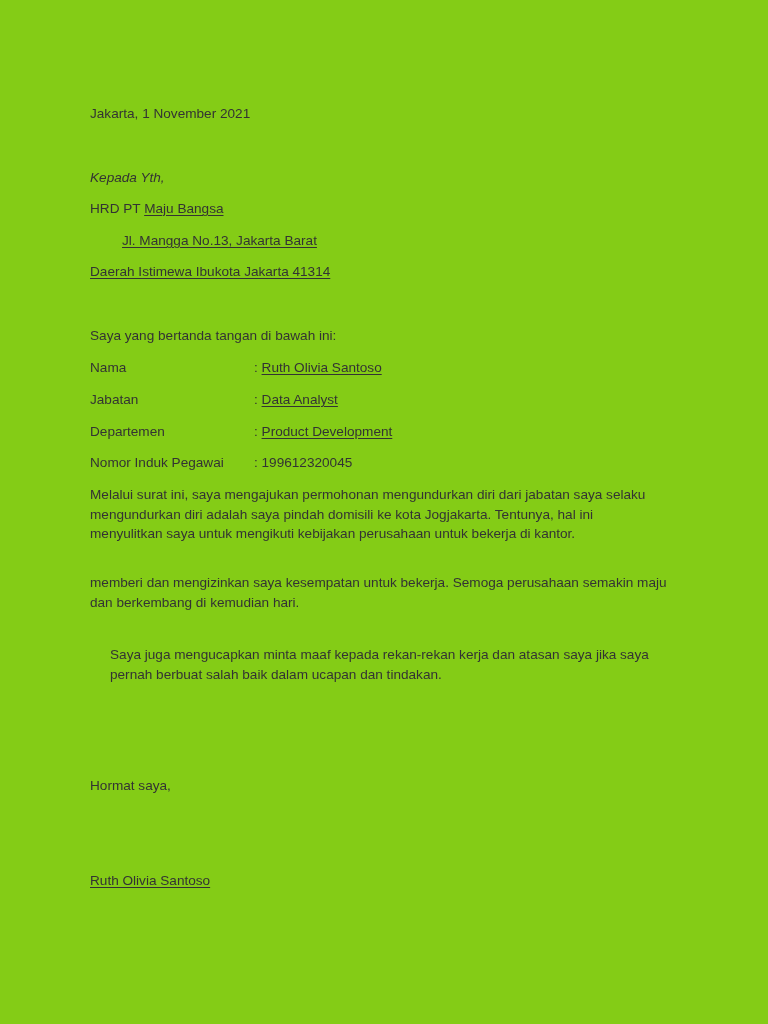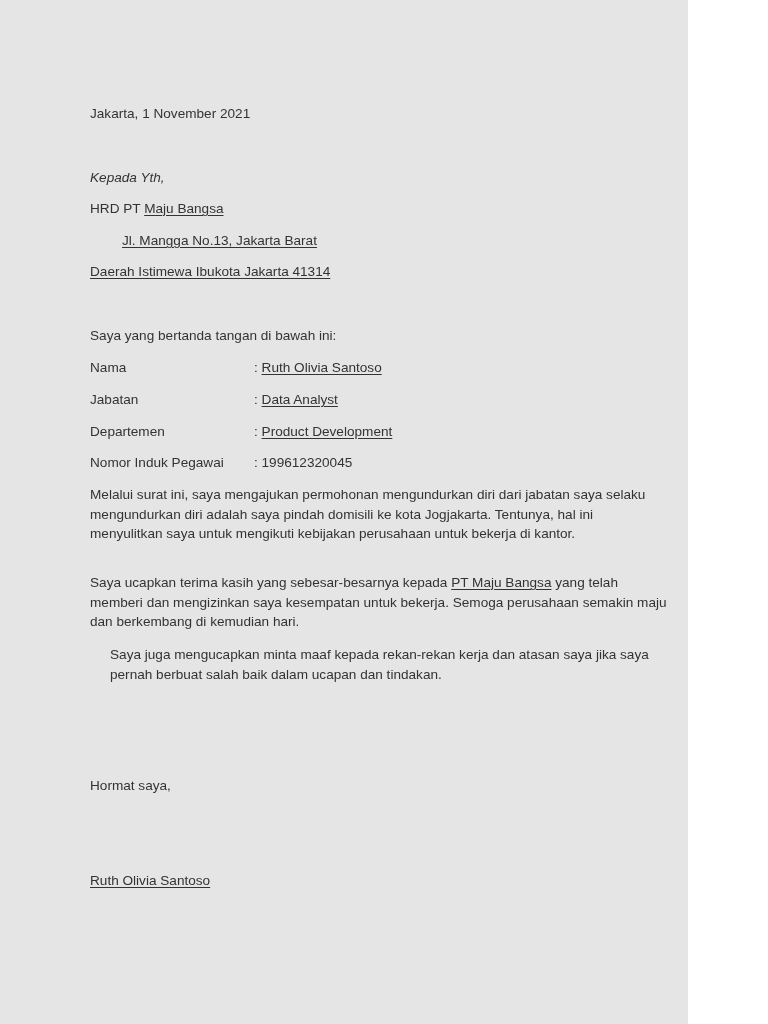--- a/index.html
+++ b/index.html
@@ -13,23 +13,23 @@
       position: relative;
       overflow: hidden;
       font-family: "Liberation Sans", sans-serif;
       font-size: 13.6px;
       color: #333333;
     }
     .page {
       position: absolute;
       left: 0;
       top: 0;
-      width: 688px;
+      width: 768px;
       height: 1024px;
-      background: #e5e5e5;
+      background: #84cc16;
     }
     .line {
       position: absolute;
       left: 90px;
       white-space: nowrap;
       line-height: 16px;
     }
     .u {
       text-decoration: underline;
       text-underline-offset: 2px;
@@ -89,21 +89,20 @@
     <div class="field-value" style="top:455px;"><span>: </span><span>199612320045</span></div>
   </div>
 
   <div class="para" style="top:485px;">
     <span class="pl">Melalui surat ini, saya mengajukan permohonan mengundurkan diri dari jabatan saya selaku</span>
     <span class="pl">mengundurkan diri adalah saya pindah domisili ke kota Jogjakarta. Tentunya, hal ini</span>
     <span class="pl">menyulitkan saya untuk mengikuti kebijakan perusahaan untuk bekerja di kantor.</span>
   </div>
 
   <div class="para" style="top:573px;">
-    <span class="pl"><span>Saya ucapkan terima kasih yang sebesar-besarnya kepada </span><span class="u">PT Maju Bangsa</span><span> yang telah</span></span>
     <span class="pl">memberi dan mengizinkan saya kesempatan untuk bekerja. Semoga perusahaan semakin maju</span>
     <span class="pl">dan berkembang di kemudian hari.</span>
   </div>
 
   <div class="para" style="top:645px;margin-left:20px;">
     <span class="pl">Saya juga mengucapkan minta maaf kepada rekan-rekan kerja dan atasan saya jika saya</span>
     <span class="pl">pernah berbuat salah baik dalam ucapan dan tindakan.</span>
   </div>
 
 

